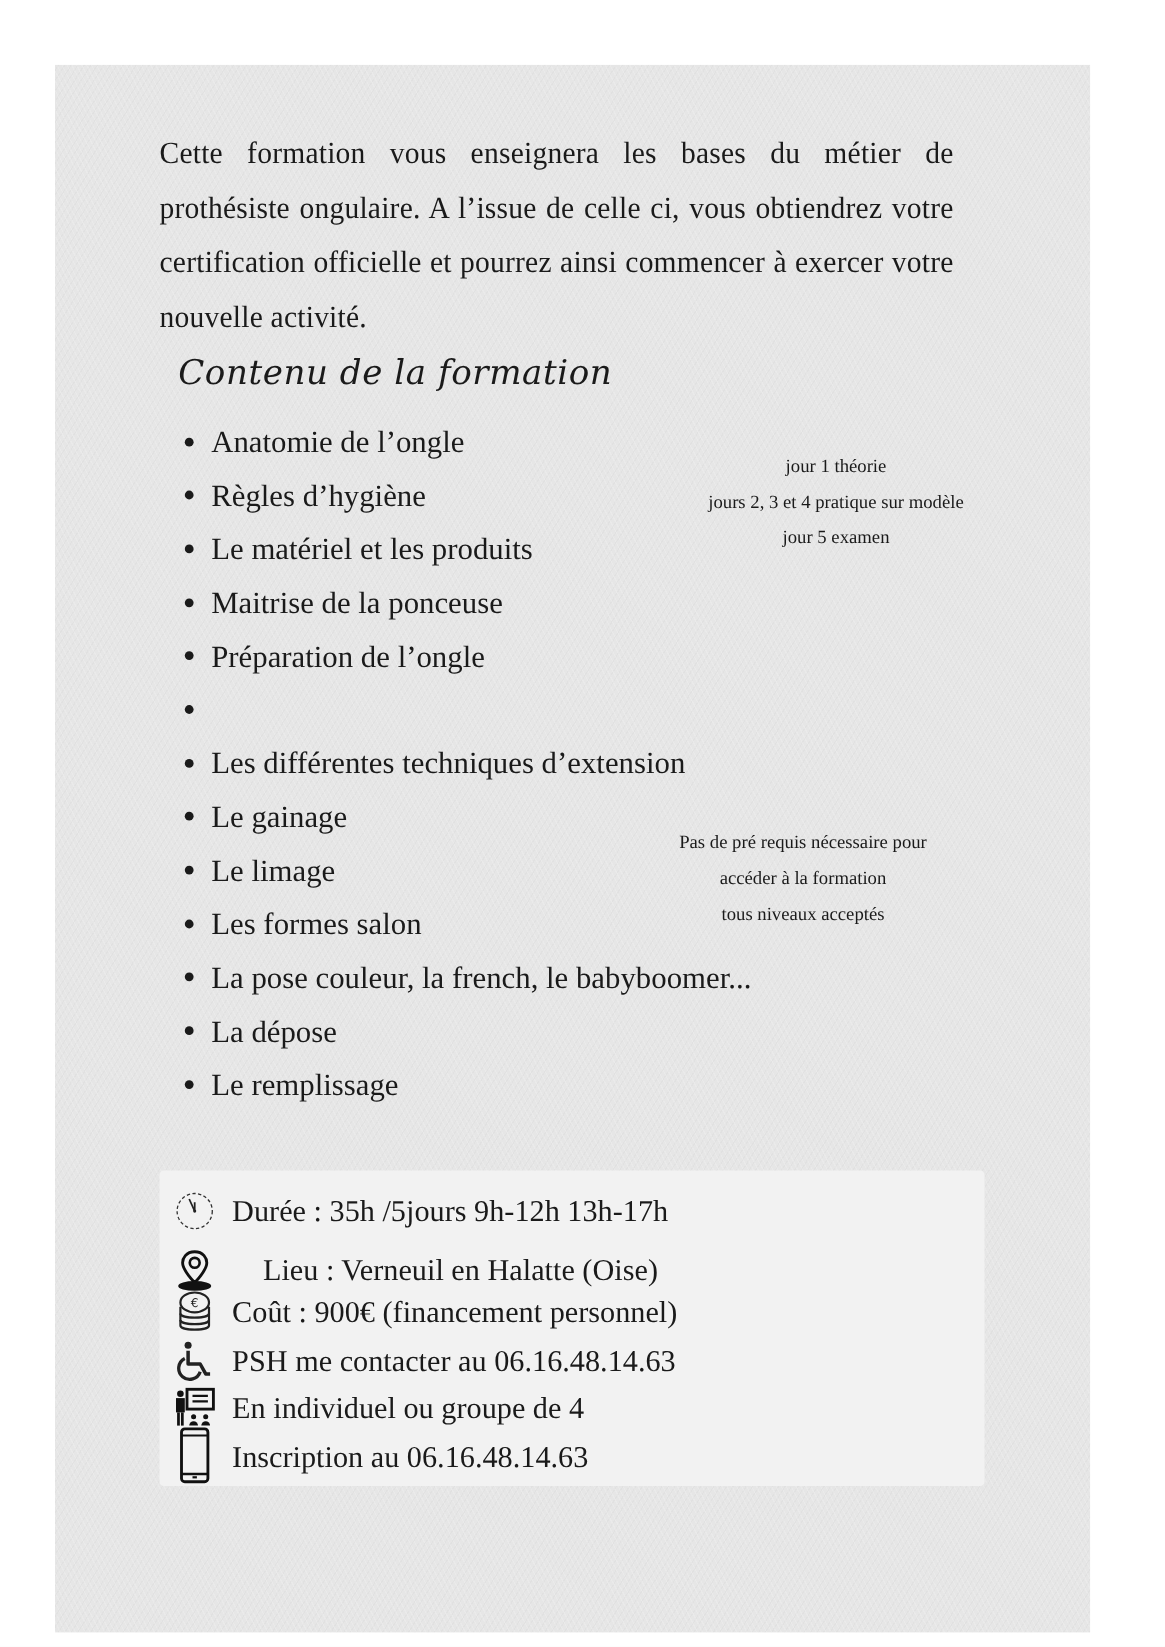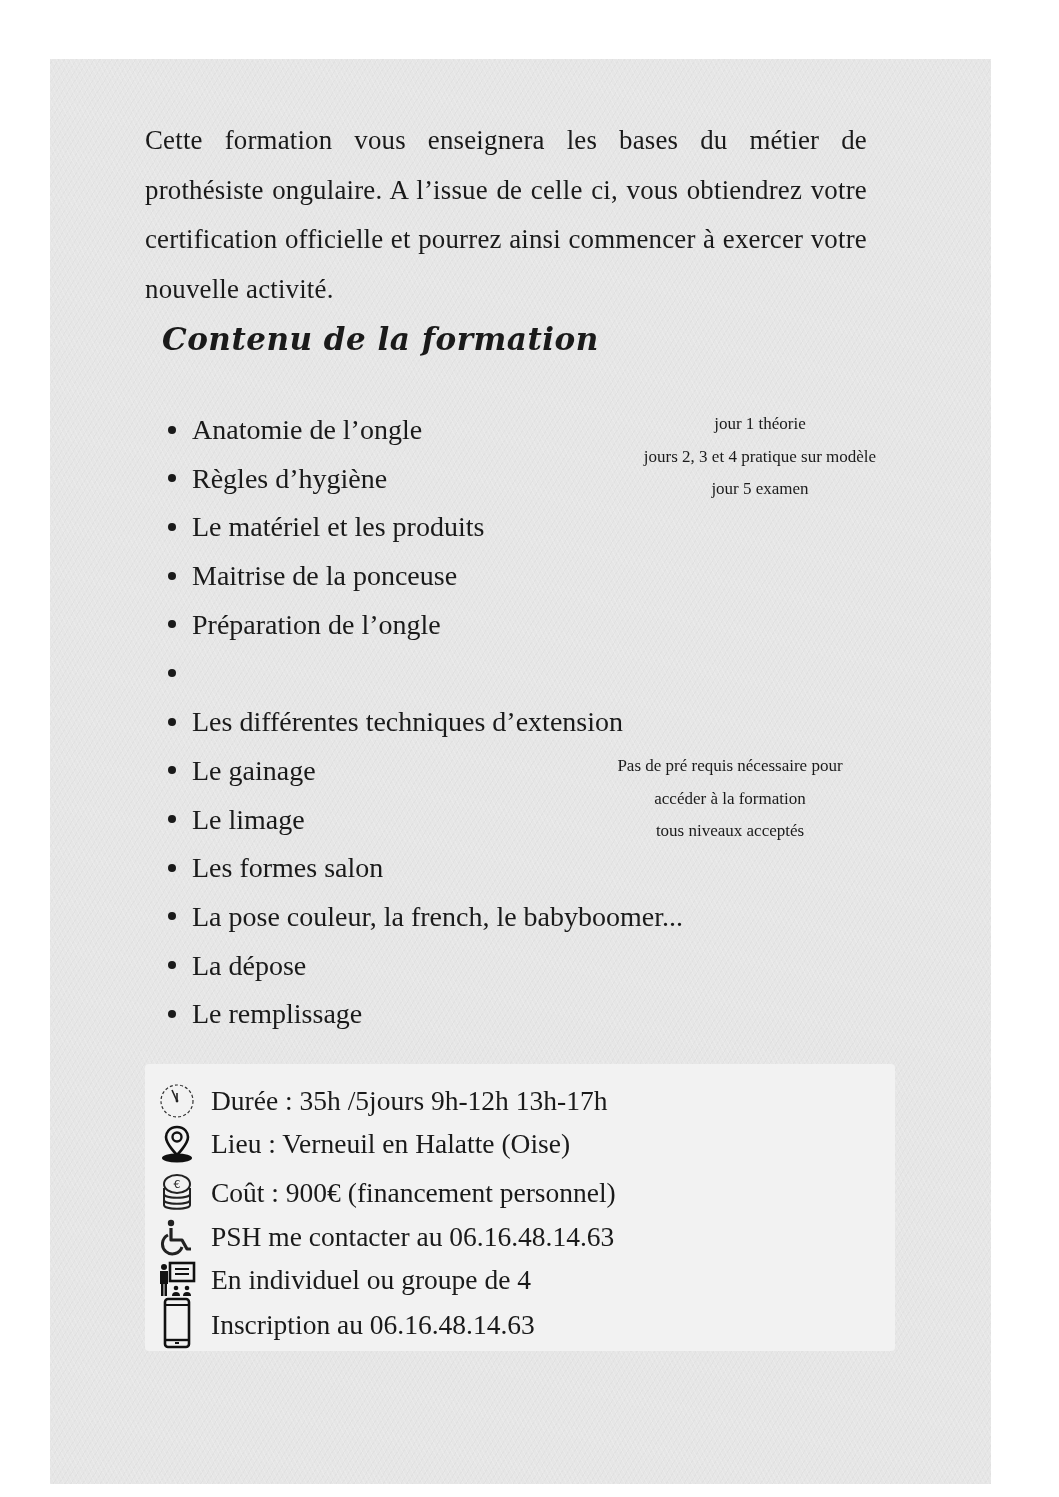--- a/index.html
+++ b/index.html
@@ -14,24 +14,24 @@
     }
     .intro {
       position: absolute; left: 95px; top: 28px; width: 752px;
       font-family: "Liberation Serif", serif; font-size: 28px; line-height: 49.5px;
       color: #1a1a1a; text-align: justify; text-align-last: left;
       letter-spacing: 0.2px; transform: scaleX(0.96); transform-origin: left top;
     }
     .section-title {
       position: absolute; left: 112px; top: 262px;
       font-family: "DejaVu Serif", serif; font-style: italic; font-size: 31px;
-      color: #1a1a1a; letter-spacing: 0.5px; font-weight: bold;
+      color: #1a1a1a; letter-spacing: 0.5px;
     }
     .content-list {
-      position: absolute; left: 118px; top: 350px; margin: 0; padding: 0; list-style: none;
+      position: absolute; left: 118px; top: 323px; margin: 0; padding: 0; list-style: none;
       font-family: "Liberation Serif", serif; font-size: 28px; color: #1a1a1a;
     }
     .content-list li { height: 48.7px; line-height: 42px; white-space: nowrap; }
     .bullet {
       display: inline-block; width: 8px; height: 8px; border-radius: 50%;
       background: #1a1a1a; margin-right: 16px; vertical-align: middle; position: relative; top: -3px;
     }
     .side-block {
       position: absolute; text-align: center;
       font-family: "Liberation Serif", serif; font-size: 17px; color: #1a1a1a; line-height: 32.5px;
@@ -94,21 +94,21 @@
         <svg width="38" height="38" viewBox="0 0 38 38">
             <circle cx="19" cy="19" r="16" fill="none" stroke="#333" stroke-width="1.2" stroke-dasharray="3 2.2"></circle>
             <line x1="19" y1="19" x2="14" y2="8" stroke="#222" stroke-width="1.6"></line>
             <line x1="19" y1="19" x2="19" y2="11" stroke="#222" stroke-width="1.6"></line>
             <circle cx="19" cy="19" r="1.4" fill="#222"></circle>
           </svg>
       </span>
       <span>Durée : 35h /5jours 9h-12h 13h-17h</span>
     </div>
 
-    <div class="info-row" style="top:57px;">
+    <div class="info-row" style="top:68px;gap:28px;">
       <span class="icon">
         <svg width="38" height="40" viewBox="0 0 38 40">
             <path d="M19 3 C11 3 8 9 8 13 C8 20 19 31 19 31 C19 31 30 20 30 13 C30 9 27 3 19 3 Z" fill="none" stroke="#111" stroke-width="2.6"></path>
             <circle cx="19" cy="13" r="4.5" fill="none" stroke="#111" stroke-width="2.4"></circle>
             <ellipse cx="19" cy="34" rx="15" ry="4.5" fill="#111"></ellipse>
           </svg>
       </span>
       <span>Lieu : Verneuil en Halatte (Oise)</span>
     </div>
 

